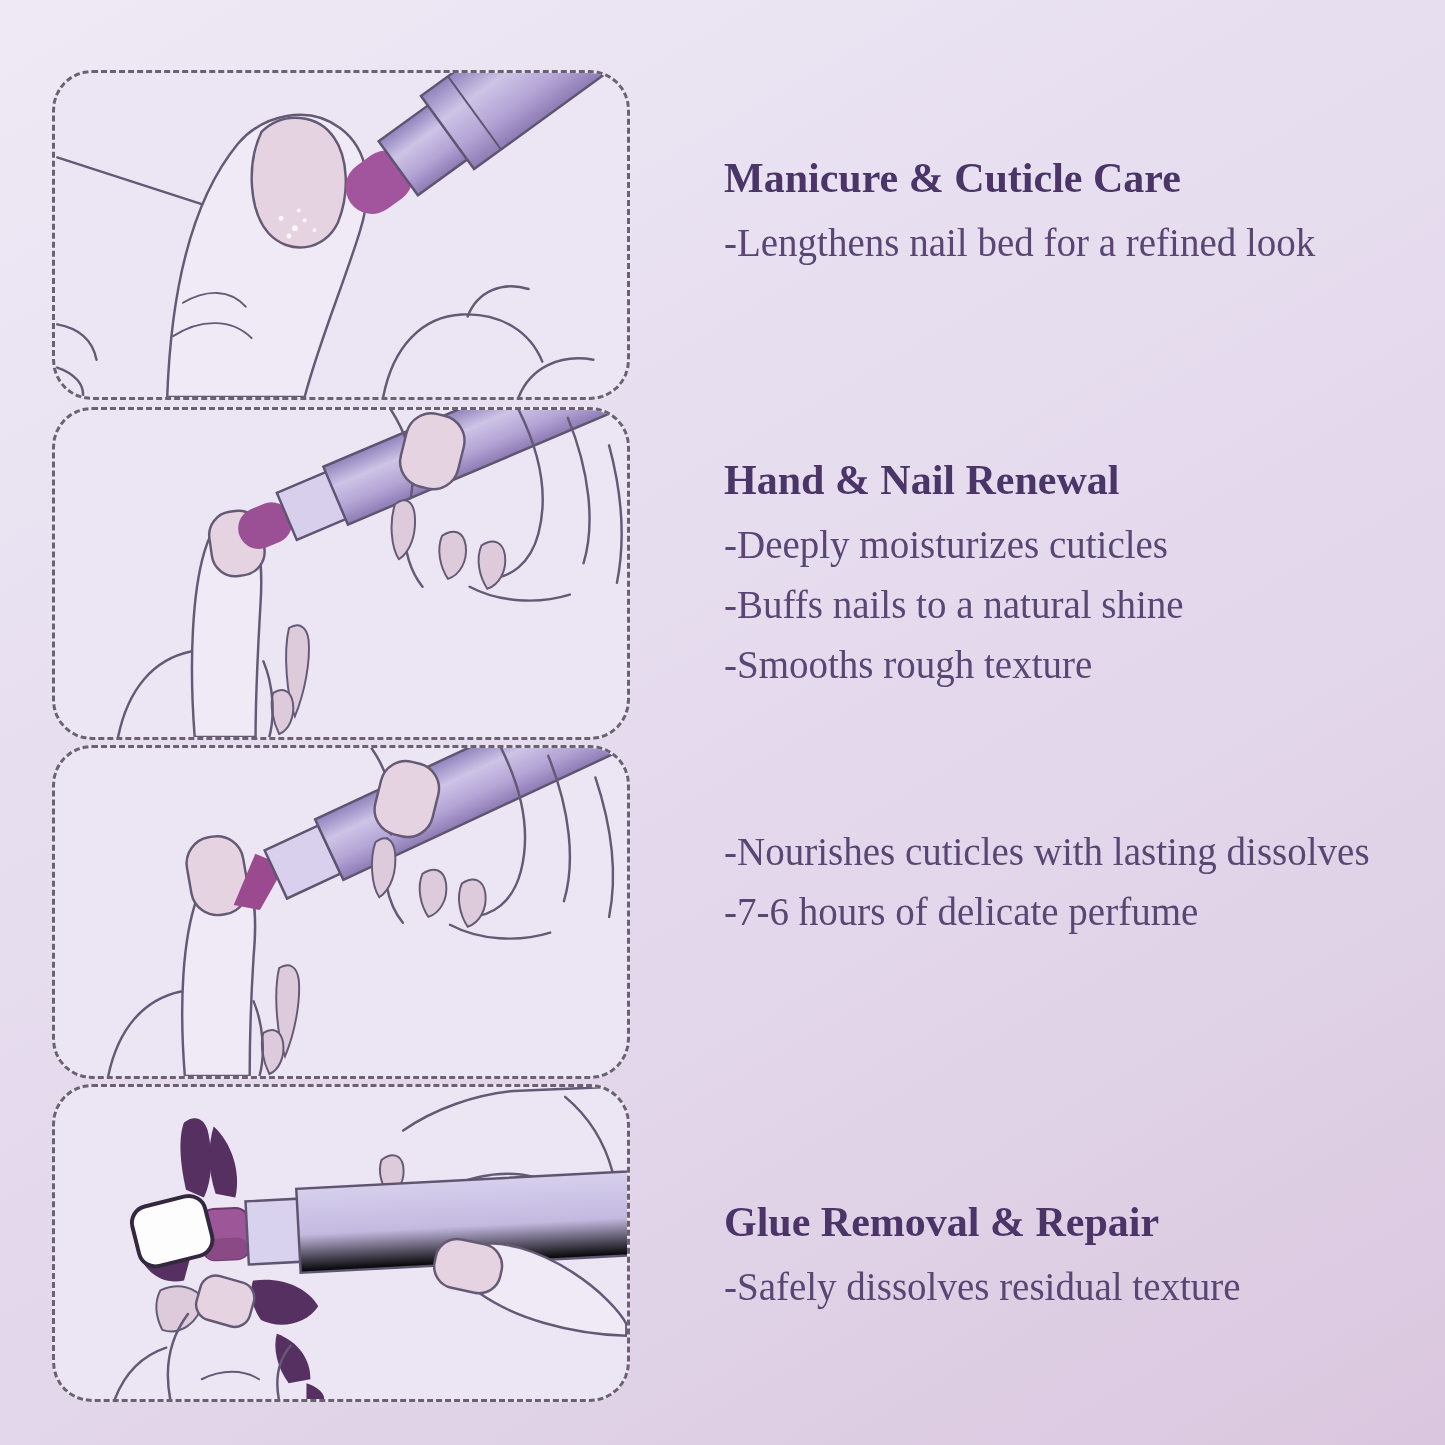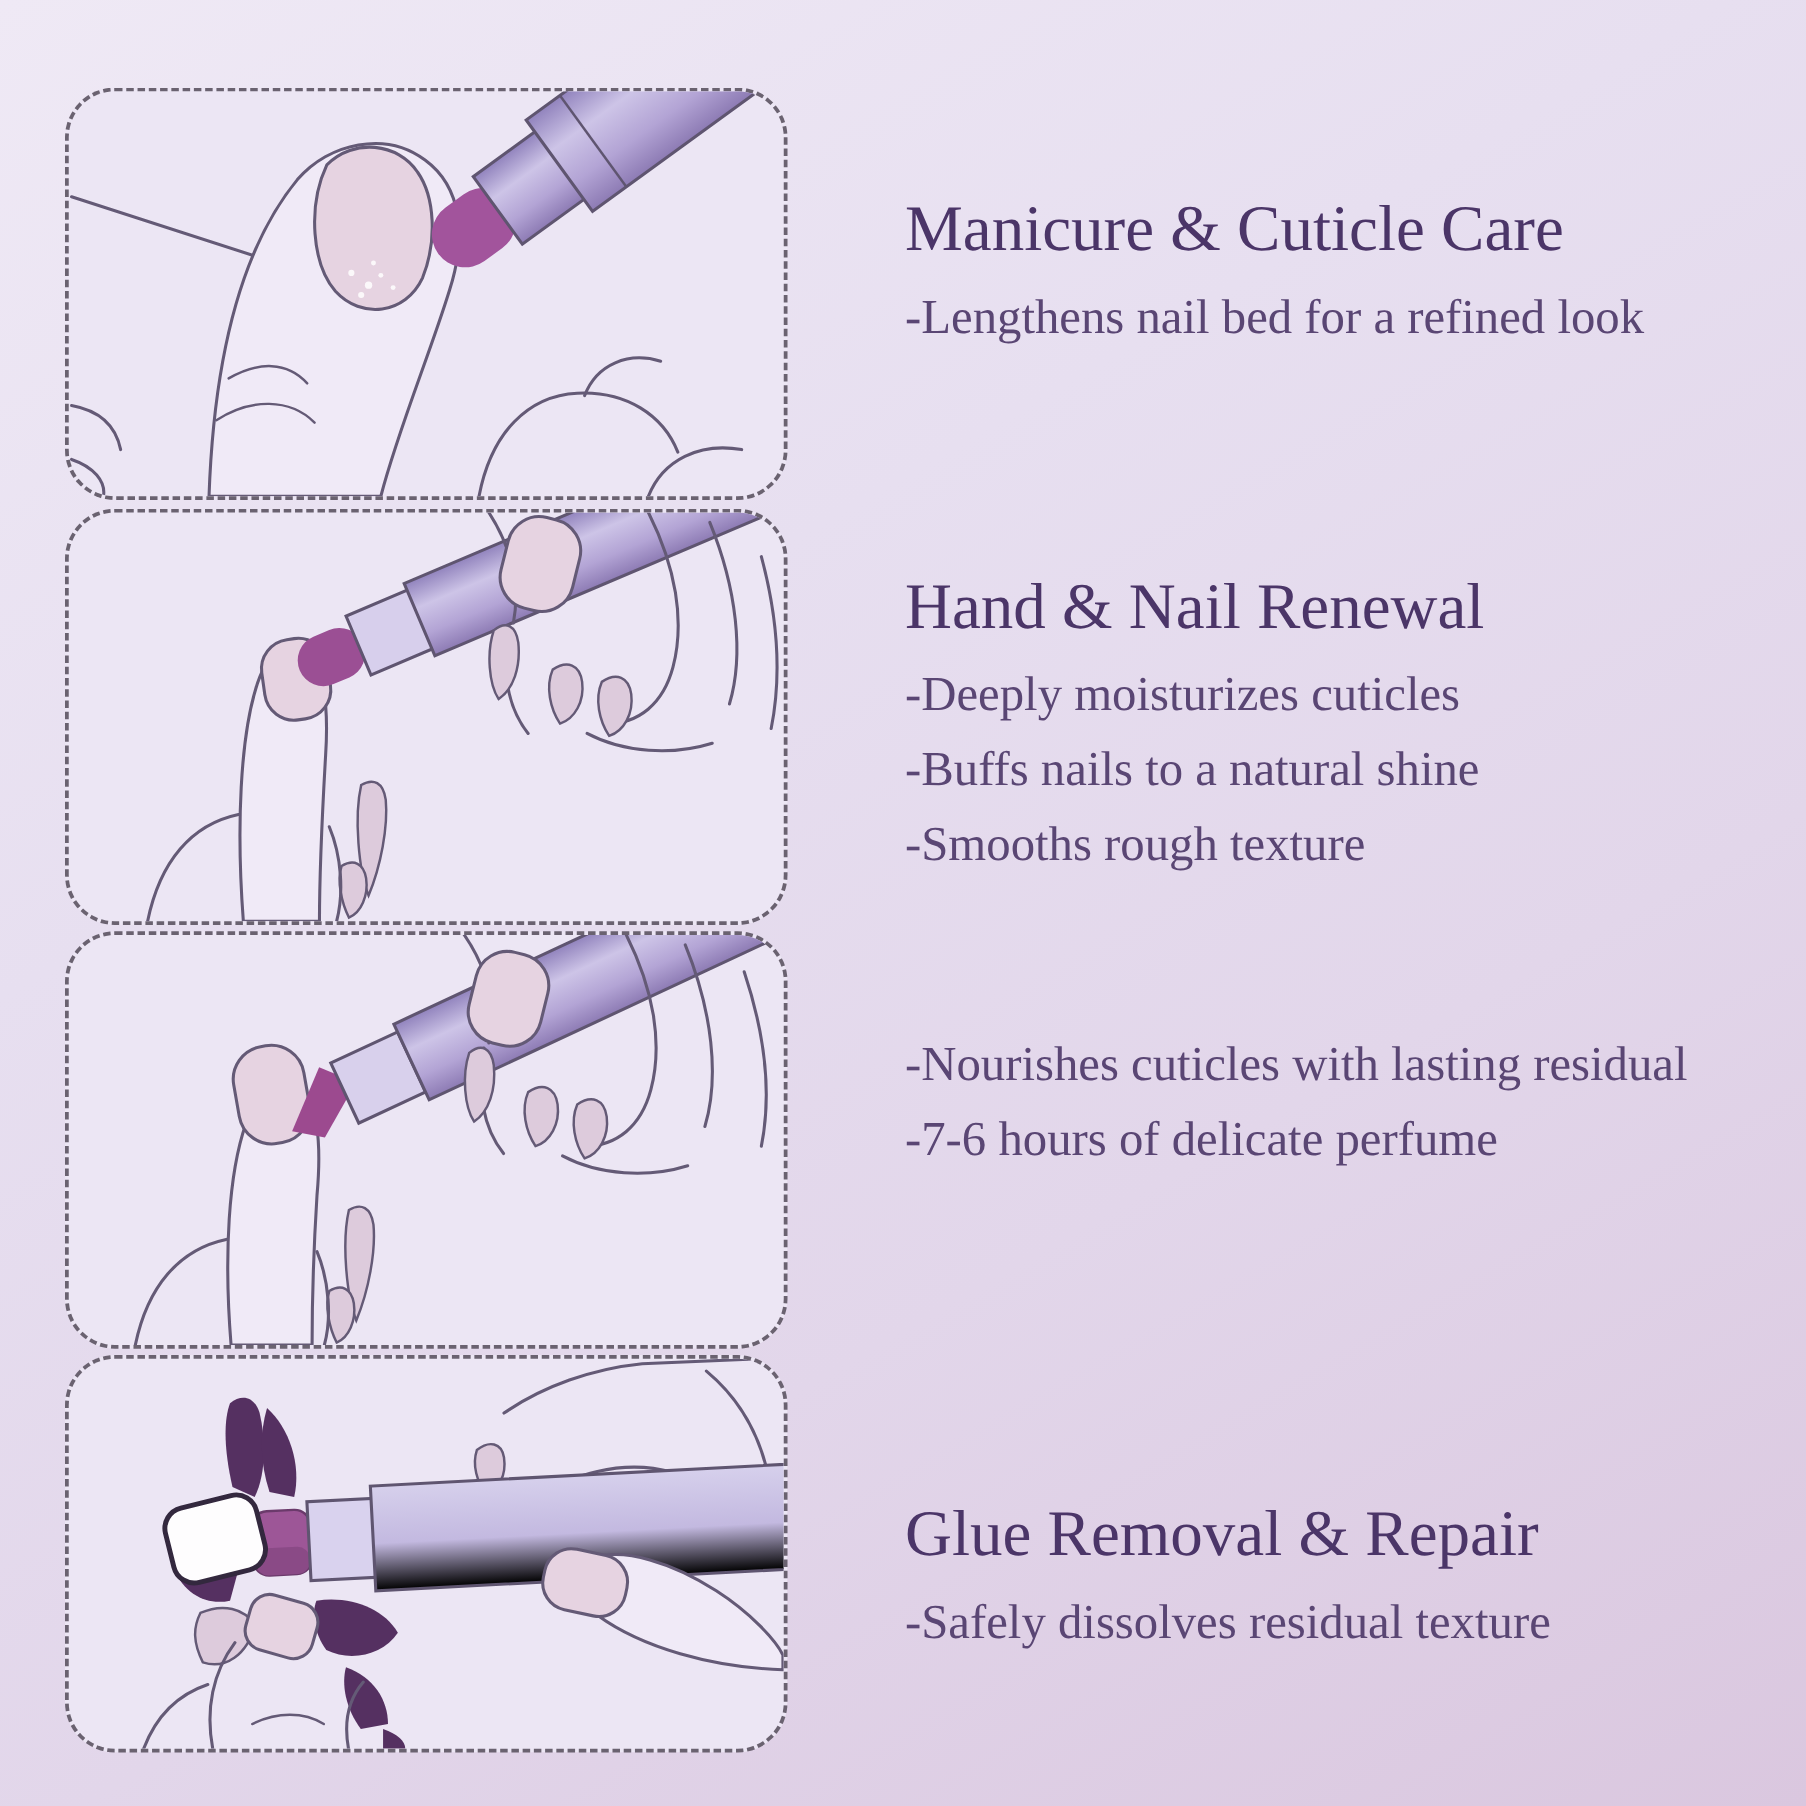--- a/index.html
+++ b/index.html
@@ -12,21 +12,21 @@
     position:absolute;left:52px;width:578px;box-sizing:border-box;
     border:3px dashed #6a6270;border-radius:40px;background:#ece6f4;overflow:hidden;
   }
   .p1{top:70px;height:330px}
   .p2{top:407px;height:333px}
   .p3{top:745px;height:334px}
   .p4{top:1084px;height:318px}
   .panel svg{display:block;width:100%;height:100%}
   .tblock{position:absolute;left:724px;width:716px;color:#5a4674}
   .t1{top:155px}.t2{top:457px}.t3{top:822px}.t4{top:1199px}
-  .tblock h2{margin:0 0 12px 0;font-size:52px;line-height:1.1;font-weight:normal;color:#4b3568}
+  .tblock h2{margin:0 0 12px 0;font-size:42px;line-height:1.1;font-weight:bold;color:#4b3568}
   .tblock p{margin:0;font-size:39px;line-height:60px;white-space:nowrap}
   .ln{fill:none;stroke:#645a76;stroke-width:2.5;stroke-linecap:round}
   .lnt{fill:none;stroke:#645a76;stroke-width:2;stroke-linecap:round}
   .skin{fill:#f0eaf7;stroke:#645a76;stroke-width:2.5}
   .nail{fill:#e6d3e1;stroke:#645a76;stroke-width:2.5}
   .nail2{fill:#ddcbdc;stroke:#645a76;stroke-width:2}
   .dark{fill:#553061;stroke:none}
 </style>
 </head>
 <body>
@@ -200,21 +200,21 @@
   </div>
 
   <div class="tblock t2">
     <h2>Hand &amp; Nail Renewal</h2>
     <p>-Deeply moisturizes cuticles</p>
     <p>-Buffs nails to a natural shine</p>
     <p>-Smooths rough texture</p>
   </div>
 
   <div class="tblock t3">
-    <p>-Nourishes cuticles with lasting residual</p>
+    <p>-Nourishes cuticles with lasting dissolves</p>
     <p>-7-6 hours of delicate perfume</p>
   </div>
 
   <div class="tblock t4">
     <h2>Glue Removal &amp; Repair</h2>
     <p>-Safely dissolves residual texture</p>
   </div>
 
 </div>
 

